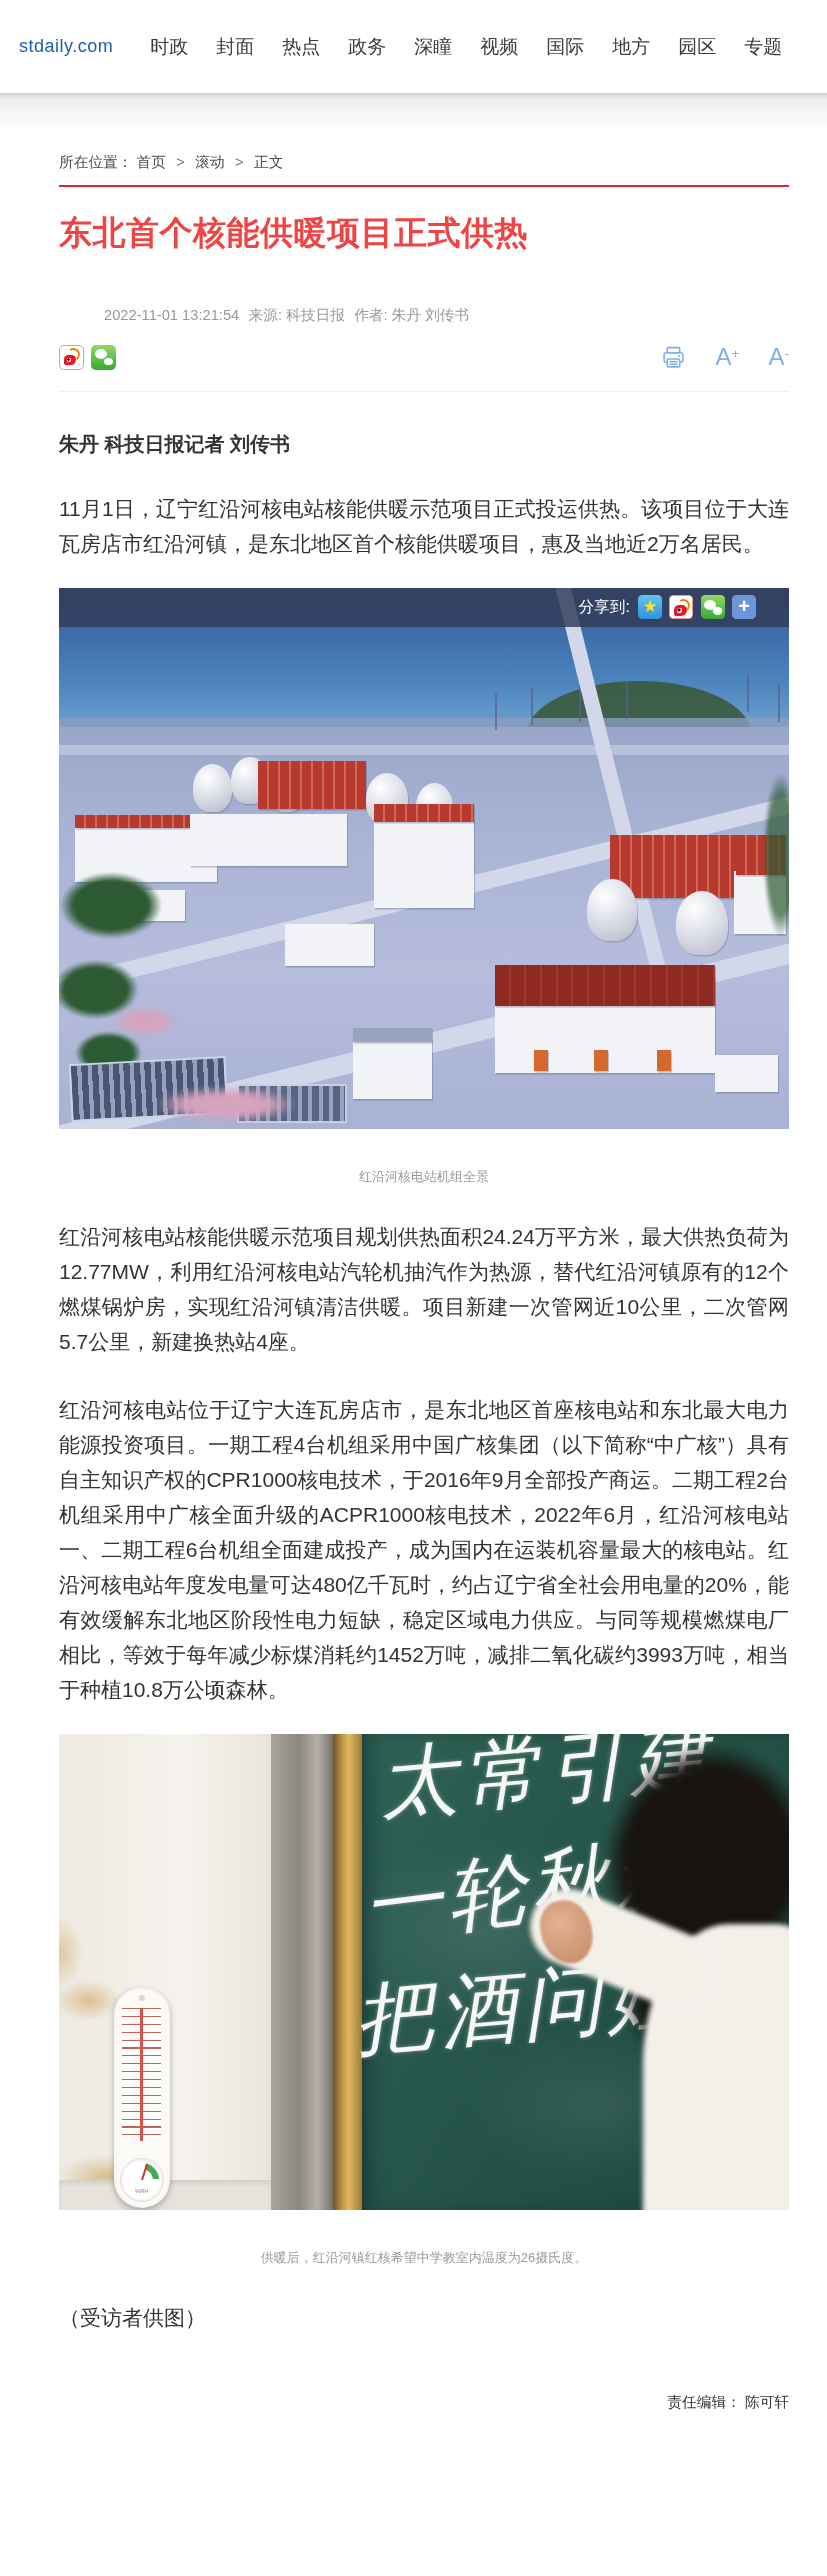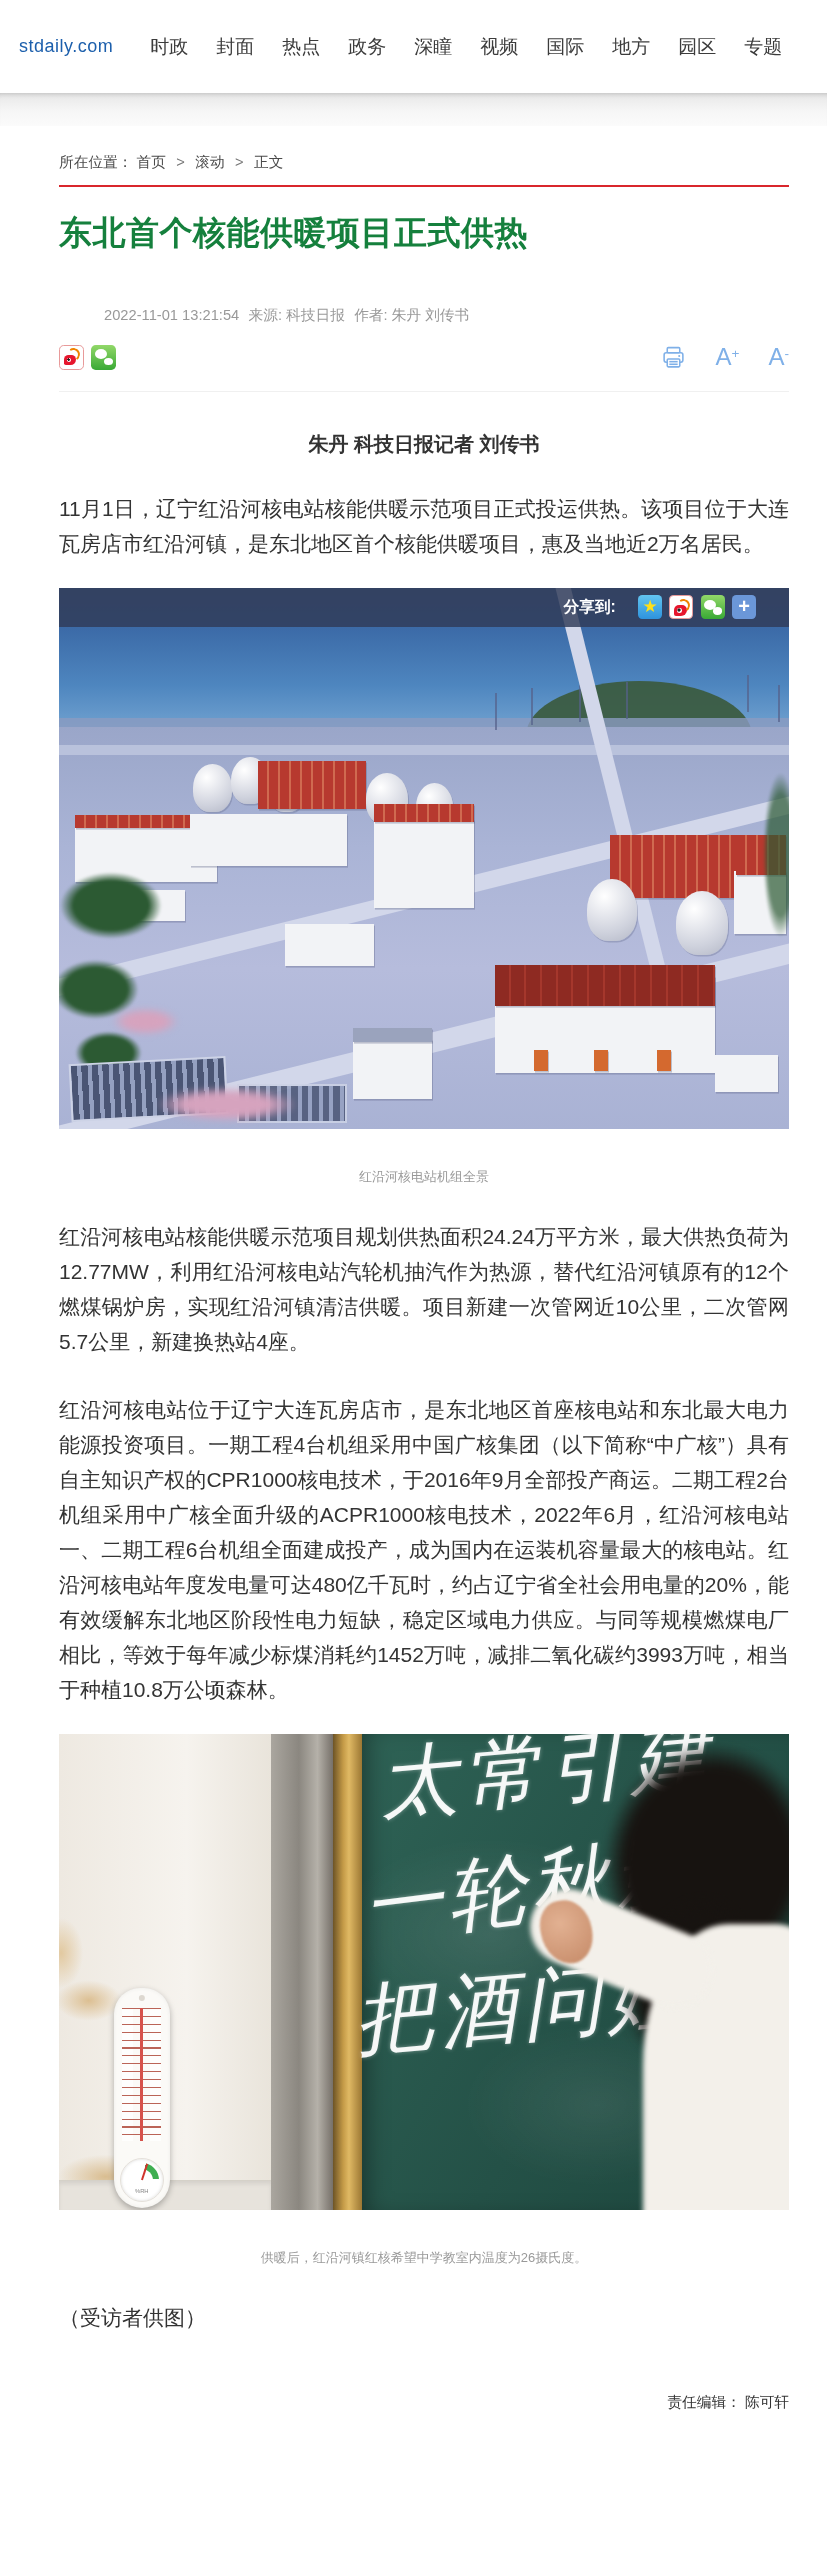--- a/index.html
+++ b/index.html
@@ -19,21 +19,21 @@
   .main-nav a { color:#3c3c3c; text-decoration:none; cursor:pointer; }
   .header-band { height:33px; background:linear-gradient(180deg,#e7e7e7,#f6f6f6 55%,#fbfbfb); box-shadow:inset 0 5.2px 5.2px -4.2px rgba(0,0,0,.18); }
 
   
   .content { width:730px; margin-left:59px; padding-bottom:50px; }
   .breadcrumb { margin-top:27px; font-size:14.7px; color:#4a4a4a; }
   .breadcrumb a { color:#4a4a4a; text-decoration:none; cursor:pointer; }
   .breadcrumb .sep { color:#777; margin:0 6.3px; }
   .red-rule { height:2.6px; background:#d9262c; margin-top:12.6px; }
 
-  h1.article-title { margin-top:23.6px; font-size:33px; font-weight:bold; color:#15803d; letter-spacing:0.5px; }
+  h1.article-title { margin-top:23.6px; font-size:33px; font-weight:bold; color:#ef4444; letter-spacing:0.5px; }
   .meta-line { margin-top:50px; font-size:14.7px; color:#999;margin-left:45px; }
   .meta-line span { margin-right:5.2px; }
 
   .share-row { margin-top:20px; display:flex; justify-content:space-between; align-items:center;
                padding-bottom:21px; border-bottom:1px solid #f0f0f0; }
   .share-icons { display:flex; gap:7.3px; }
   .tools { display:flex; gap:29px; align-items:center; }
   .tool-a { font-size:24px; color:#7fb0e8; cursor:pointer; line-height:1; }
   .tool-a .sign { font-size:13.6px; vertical-align:7.3px; }
 
@@ -50,21 +50,21 @@
   .ic-wechat { background:linear-gradient(180deg,#92d869,#39a935); }
   .ic-wechat::before { content:""; position:absolute; left:3.7px; top:4.7px; width:12px; height:10px; background:#fff; border-radius:50%; }
   .ic-wechat::after { content:""; position:absolute; right:3.1px; bottom:4.7px; width:9px; height:7.3px; background:#fff; border-radius:50%; }
   .ic-qzone { background:linear-gradient(180deg,#62c4f0,#2e93dd); text-align:center; }
   .ic-qzone .star { color:#ffe01a; font-size:17px; line-height:24px; }
   .ic-more { background:#6b97d8; text-align:center; }
   .ic-more .plus { color:#fff; font-size:20px; font-weight:bold; line-height:23px; }
 
   .printer-icon { width:25px; height:25px; cursor:pointer; }
 
-  .byline { margin-top:39px; font-size:20px; font-weight:bold; color:#333;text-align:center; }
+  .byline { margin-top:39px; font-size:20px; font-weight:bold; color:#333; }
   p.body { margin-top:33px; font-size:21px; line-height:35px; color:#333; text-align:justify; }
 
   figure { margin-top:27px; }
   figcaption { margin-top:39px; text-align:center; font-size:13px; color:#999; }
 
   
   .photo { position:relative; overflow:hidden; width:730px; }
   .photo1 { height:541px; background:#b6bcdc; }
   .p1-sea { position:absolute; left:0; right:0; top:0; height:139px;
       background:linear-gradient(180deg,#46648f 0%,#3c6ba8 30%,#4e86bf 70%,#6fa0cf 100%); }
@@ -81,21 +81,21 @@
   .dome { position:absolute; border-radius:50% 50% 42% 42%;
       background:radial-gradient(circle at 35% 28%, #ffffff, #cfd2dd 65%, #b3b7c6); box-shadow:1px 1.6px 0 rgba(90,95,130,.3); }
   .grove { position:absolute; filter:blur(1px);
       background:radial-gradient(closest-side,#2c5a33 55%, rgba(44,90,51,0) 75%); }
   .parking { position:absolute; border:2.1px solid #cdd3e6;
       background:repeating-linear-gradient(90deg,#4a5574 0 6.3px,#94a0c0 6.3px 10.5px); }
   .pink { position:absolute; filter:blur(3.1px);
       background:radial-gradient(closest-side,#d6a3be 45%, rgba(214,163,190,0) 75%); }
   .photo-sharebar { position:absolute; left:0; right:0; top:0; height:39px; background:rgba(47,58,88,.82);
       display:flex; justify-content:flex-end; align-items:center; gap:7.3px; padding-right:33px; z-index:5; }
-  .photo-sharebar .lbl { color:#fff; font-size:15.7px; font-weight:bold; margin-right:15px; }
+  .photo-sharebar .lbl { color:#fff; font-size:15.7px; font-weight:normal; margin-right:1px; }
   .photo-sharebar .ic { width:24px; height:24px; border-radius:4.2px; }
 
   
   .photo2 { height:476px; background:#2a5a4e; }
   .p2-wall { position:absolute; left:0; top:0; bottom:0; width:29%;
       background-color:#f3f0ea;
       background-image:
         radial-gradient(ellipse 47px 29px at 14% 56%, #dcbf92 0%, rgba(220,191,146,0) 70%),
         radial-gradient(ellipse 68px 31.5px at 22% 93%, #d9bd90 0%, rgba(217,189,144,0) 70%),
         radial-gradient(ellipse 31.5px 50px at 1% 46%, #e2c9a0 0%, rgba(226,201,160,0) 70%),

